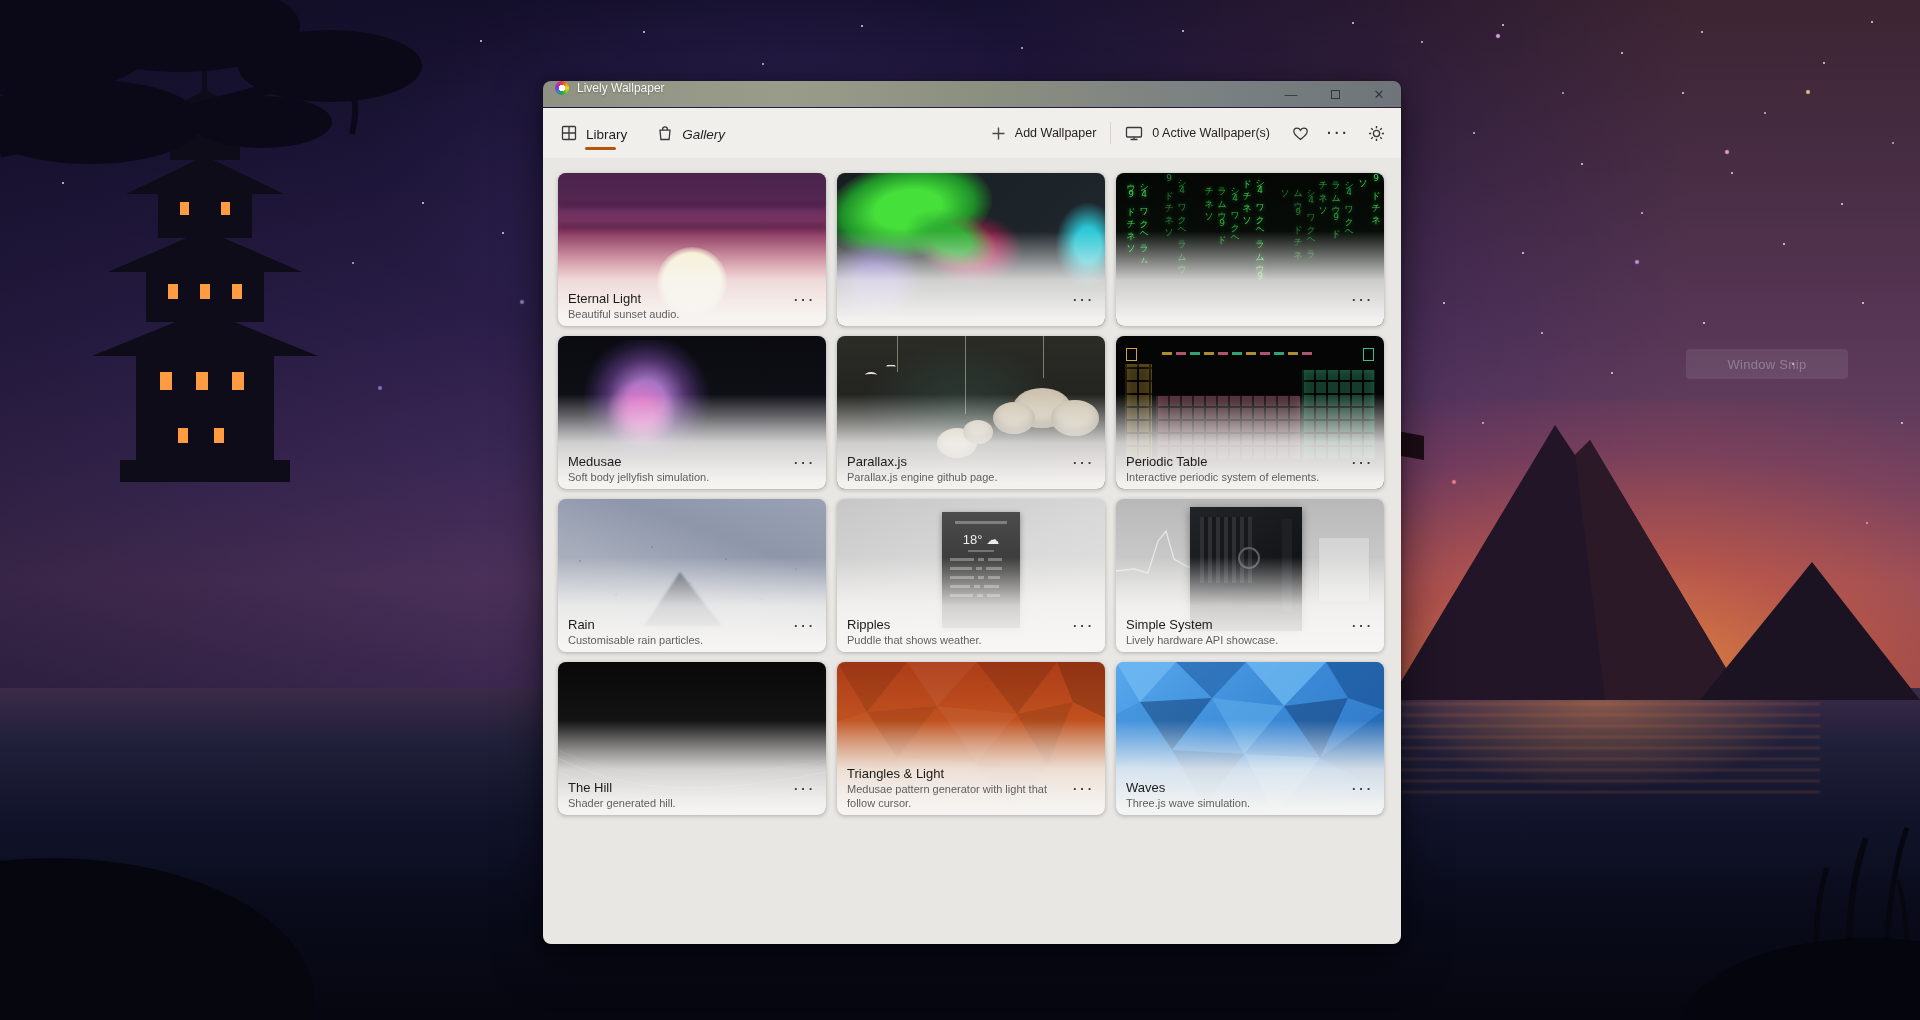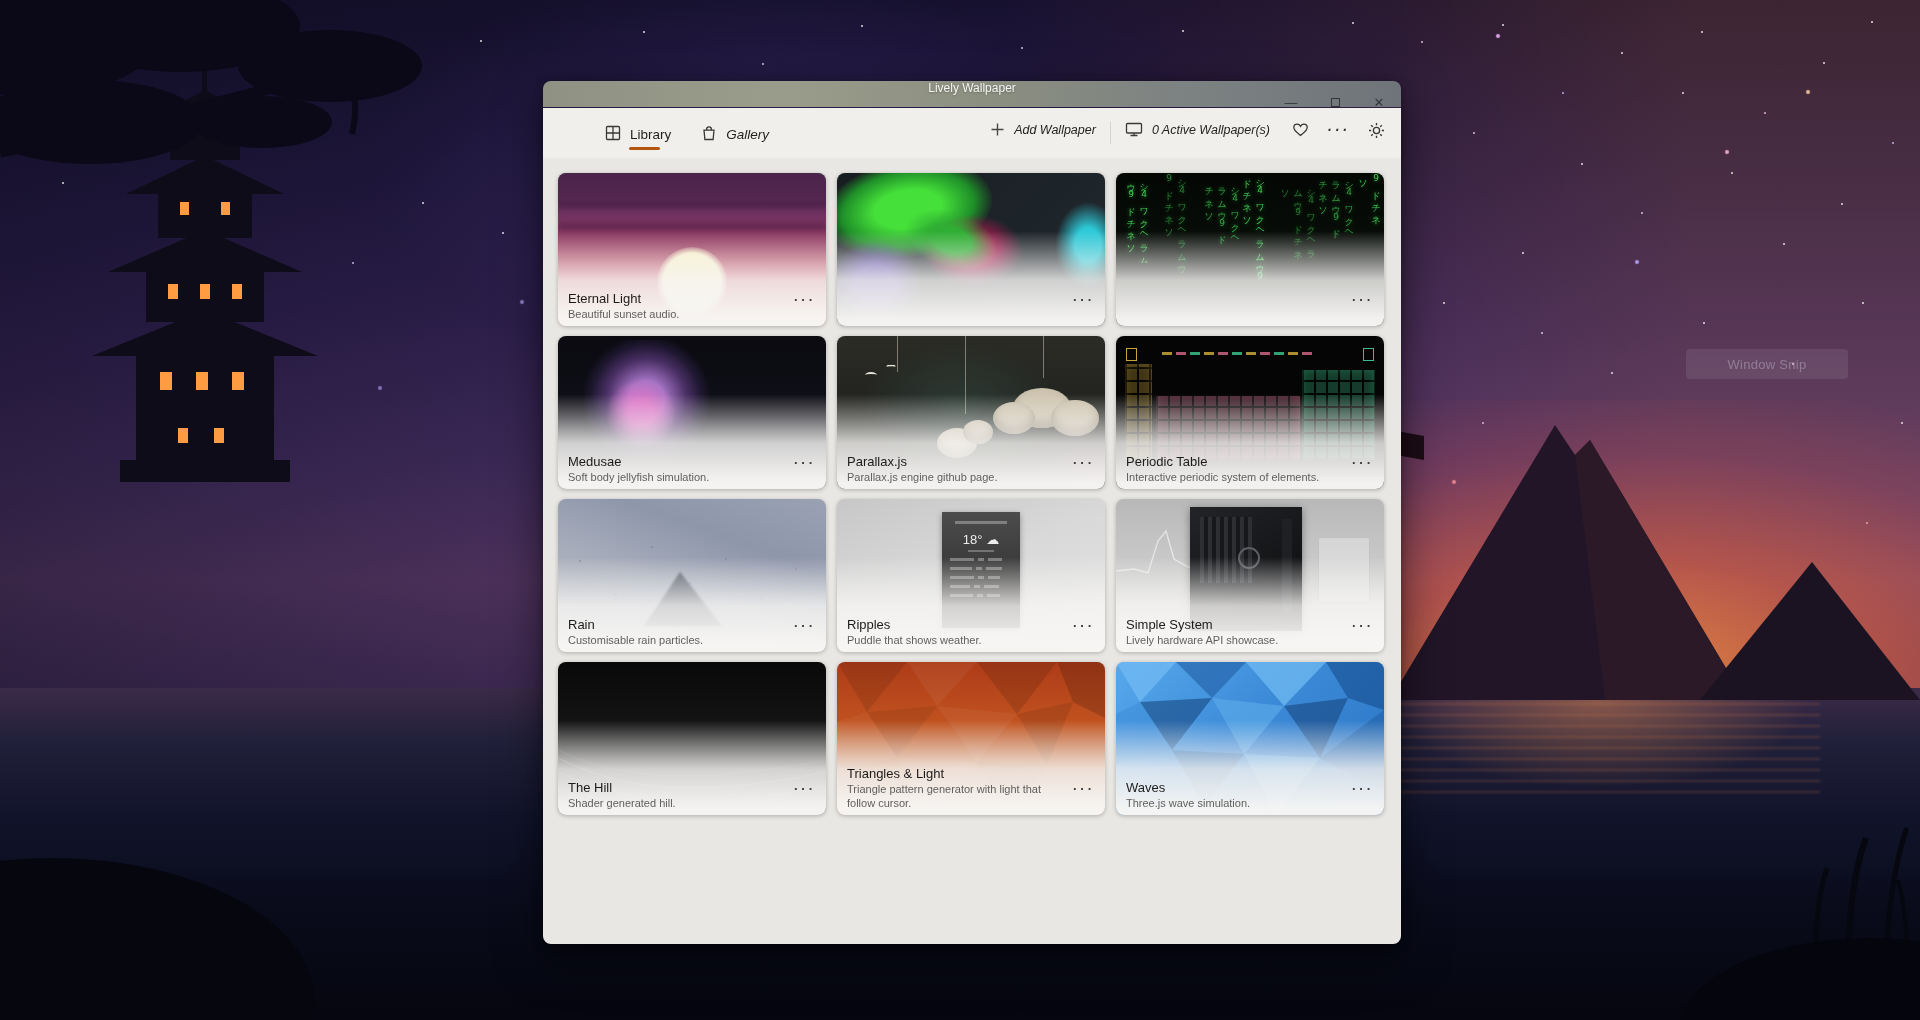--- a/index.html
+++ b/index.html
@@ -38,36 +38,36 @@
   .silhouettes { position:absolute; inset:0; }
   .snip-pill { position:absolute; left:1686px; top:349px; width:162px; height:30px; border-radius:4px;
     background:rgba(225,225,240,.10); display:flex; align-items:center; justify-content:center;
     color:rgba(240,240,252,.30); font-size:13px; letter-spacing:.3px; }
 
   
   .window { position:absolute; left:543px; top:81px; width:858px; height:863px; border-radius:8px;
     overflow:hidden; box-shadow:0 14px 46px rgba(0,0,0,.55), 0 2px 8px rgba(0,0,0,.35); }
   .titlebar { position:absolute; left:0; top:0; width:100%; height:26px;
     background:linear-gradient(90deg, #8f9183 0%, #9a9c8b 28%, #8b8f80 52%, #7d8282 74%, #6f747a 100%);
-    display:flex; align-items:center;flex-direction:column; }
+    display:flex; align-items:flex-start; }
   .app-logo { width:14px; height:14px; border-radius:50%; margin:0 8px 0 12px;
     background: radial-gradient(circle at 50% 50%, #fff 0 3px, rgba(255,255,255,0) 3.5px),
       conic-gradient(#e23c3c, #f08a22, #f5d91c, #6fc92d, #2e9e4b, #3d7bd8, #7a3fd0, #c827b0, #e23c3c); }
   .app-title { color:#f4f4f2; font-size:12px; text-shadow:0 1px 2px rgba(0,0,0,.25); }
   .win-controls { margin-left:auto; display:flex; height:100%; }
   .win-btn { width:44px; height:100%; display:flex; align-items:center; justify-content:center;
     color:#33373a; font-size:13px; }
   .win-btn.max span { width:9px; height:9px; border:1.2px solid #33373a; display:block; }
 
   .navbar { position:absolute; left:0; top:27px; width:100%; height:50px; background:#f1efec;
-    display:flex; align-items:center;padding-left:44px; }
+    display:flex; align-items:center; }
   .tab { display:flex; align-items:center; gap:9px; margin-left:18px; position:relative; height:100%; cursor:default; }
   .tab .lbl { font-size:13.5px; color:#211f1e; padding-top:2px; }
   .tab-underline { position:absolute; left:24px; right:auto; bottom:8px; width:31px; height:3.5px; border-radius:2px; }
-  .nav-right { margin-left:auto; display:flex; align-items:flex-start; gap:14px; margin-right:16px;font-style:italic; }
+  .nav-right { margin-left:auto; display:flex; align-items:center; gap:14px; margin-right:16px; }
   .nav-btn { display:flex; align-items:center; gap:9px; font-size:12.5px; color:#262422; }
   .nav-divider { width:1px; height:22px; background:#d7d4d0; }
   .nav-ellipsis { font-size:14px; font-weight:bold; color:#333; letter-spacing:3px; padding:0 4px; }
   .icon { display:block; }
 
   .content { position:absolute; left:0; top:77px; width:100%; height:786px; background:#e9e7e3; }
   .grid { position:absolute; left:15px; top:15px; display:grid;
     grid-template-columns:repeat(3, 268px); grid-auto-rows:153px; column-gap:11px; row-gap:10px; }
   .card { position:relative; border-radius:8px; overflow:hidden; background:#dcdad6;
     box-shadow:0 1px 4px rgba(0,0,0,.25); cursor:pointer; }
@@ -515,21 +515,21 @@
               <polygon points="100,44 180,52 140,100" fill="rgba(255,255,255,.05)"></polygon>
               <polygon points="180,52 236,40 210,104" fill="rgba(0,0,0,.09)"></polygon>
               <polygon points="0,60 30,50 60,96 0,110" fill="rgba(255,255,255,.04)"></polygon>
               <polygon points="60,96 140,100 96,150" fill="rgba(255,255,255,.06)"></polygon>
               <polygon points="140,100 210,104 170,153" fill="rgba(0,0,0,.05)"></polygon>
             </svg>
           </div>
           <div class="fade"></div>
           <div class="card-text">
             <div class="card-title">Triangles &amp; Light</div>
-            <div class="card-desc">Triangle pattern generator with light that follow cursor.</div>
+            <div class="card-desc">Medusae pattern generator with light that follow cursor.</div>
           </div>
           <div class="more">···</div>
         </div>
 
         <div class="card">
           <div class="thumb t-waves">
             <svg class="fill" viewBox="0 0 268 153" preserveAspectRatio="none">
               <polygon points="0,0 60,0 24,40" fill="#6fb9f2" opacity=".8"></polygon>
               <polygon points="60,0 130,0 96,36" fill="#1d5a9e" opacity=".55"></polygon>
               <polygon points="130,0 210,0 168,44" fill="#74bdf4" opacity=".7"></polygon>

